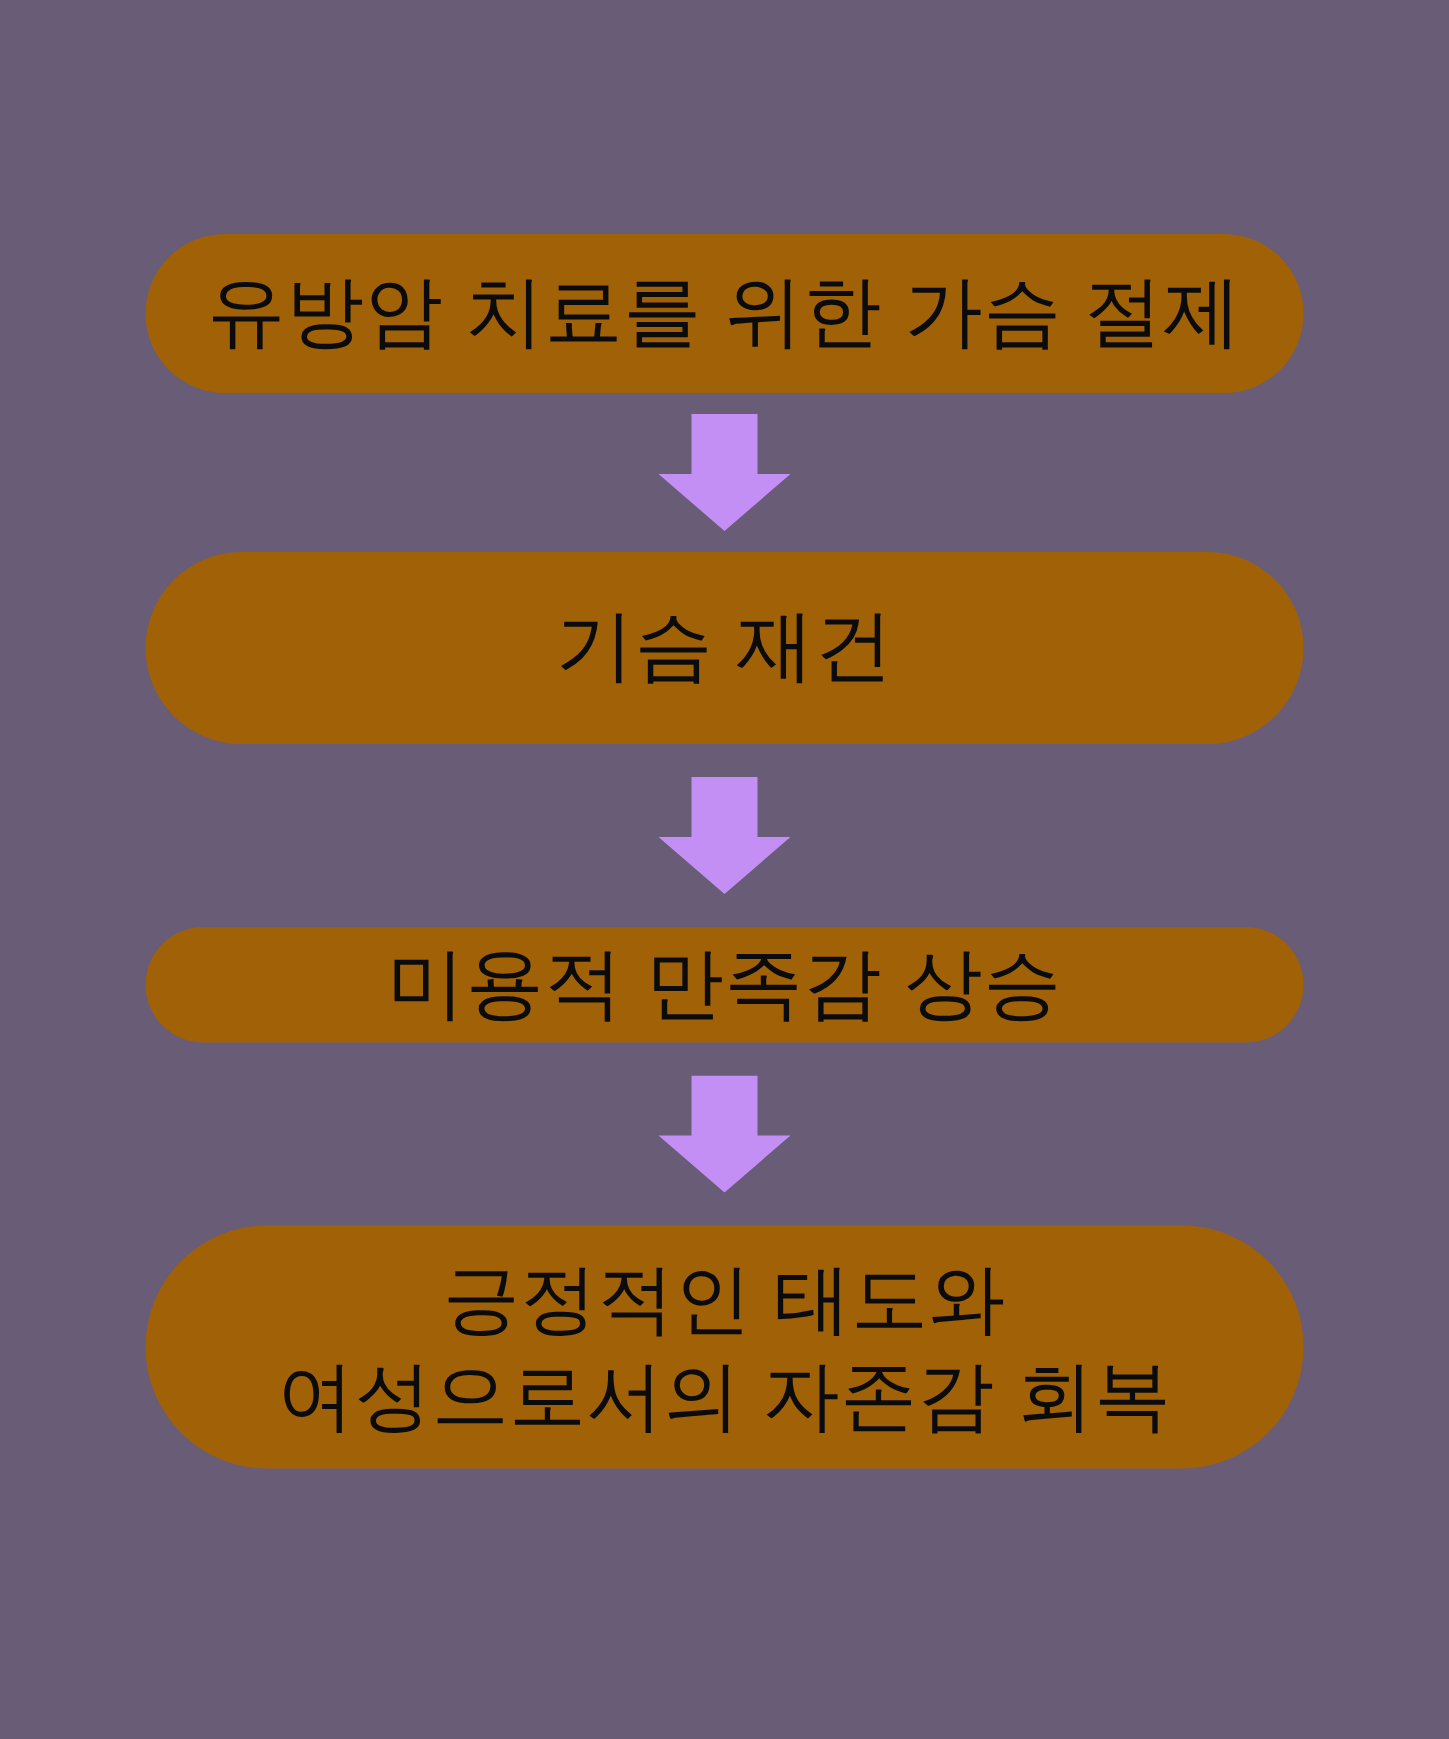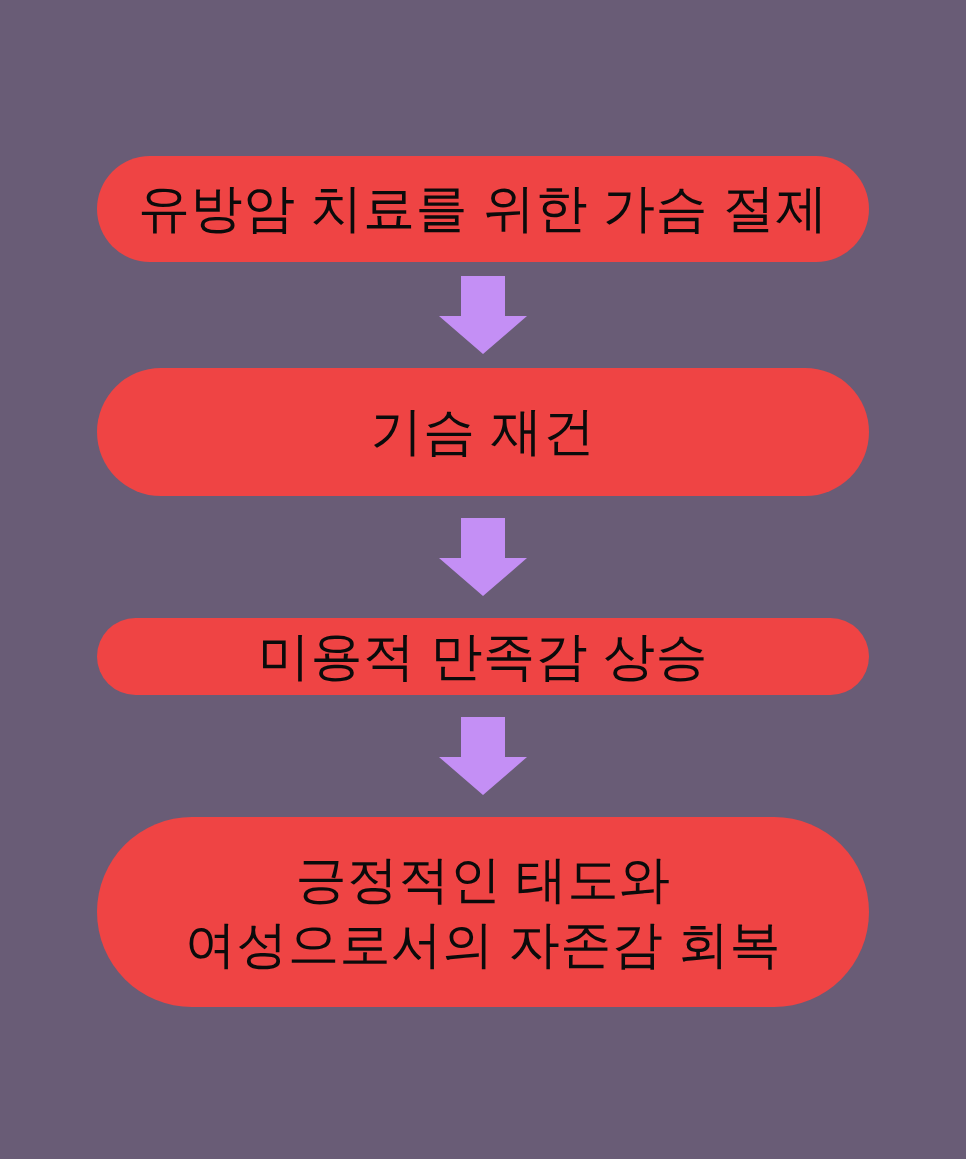--- a/index.html
+++ b/index.html
@@ -27,33 +27,33 @@
     height: 1159px;
     display: flex;
     flex-direction: column;
     align-items: center;
     justify-content: flex-start;
     padding-top: 156px;
     box-sizing: border-box;
   }
   .node {
     width: 772px;
-    background: #ef4444;
+    background: #a16207;
     border-radius: 999px;
     display: flex;
     flex-direction: column;
     align-items: center;
     justify-content: center;
     box-sizing: border-box;
     text-align: center;
   }
   .node-1 { height: 106px; }
   .node-2 { height: 128px; }
   .node-3 { height: 77px; }
-  .node-4 { height: 190px; }
+  .node-4 { height: 162px; }
 
   .node-label {
     color: #0B0B0B;
     font-size: 52px;
     line-height: 1.22;
     letter-spacing: 0.5px;
     font-weight: 400;
     white-space: nowrap;
   }
   .node-4 .node-label {

